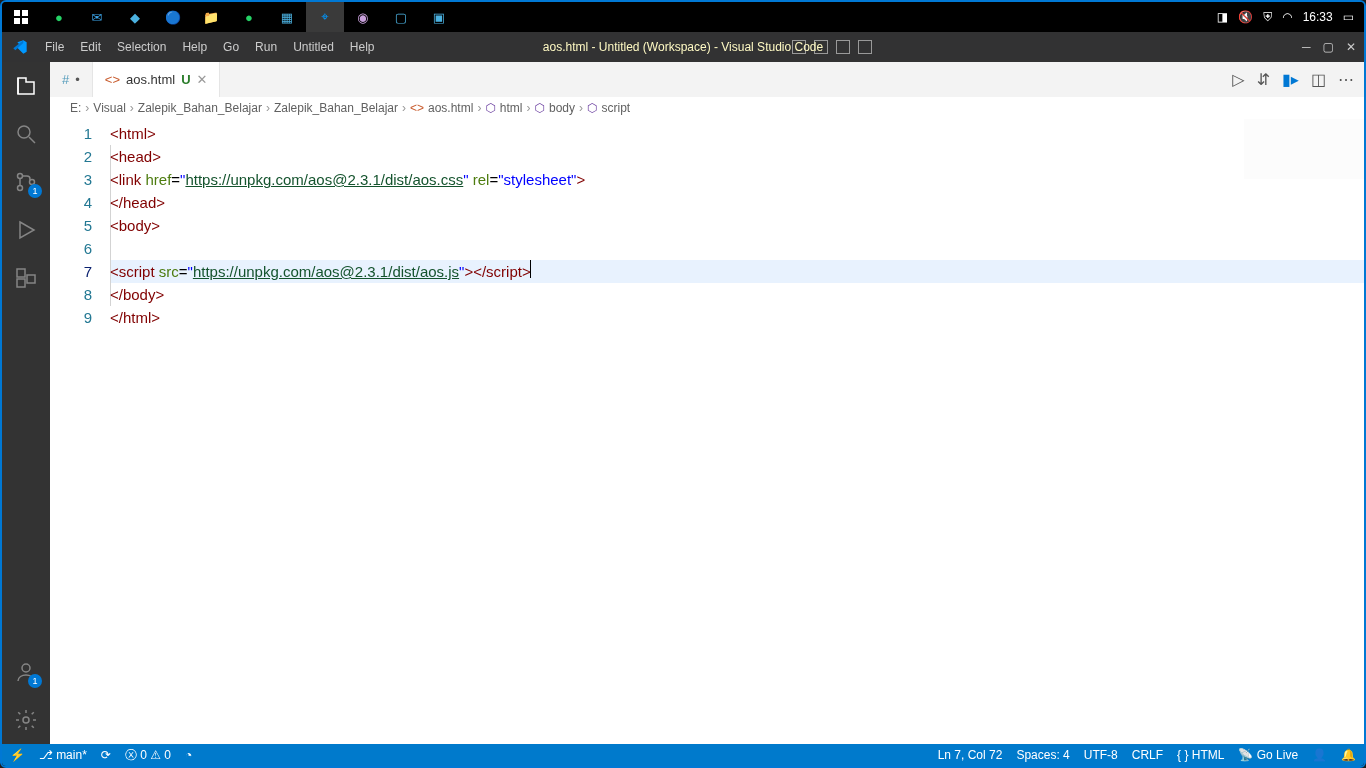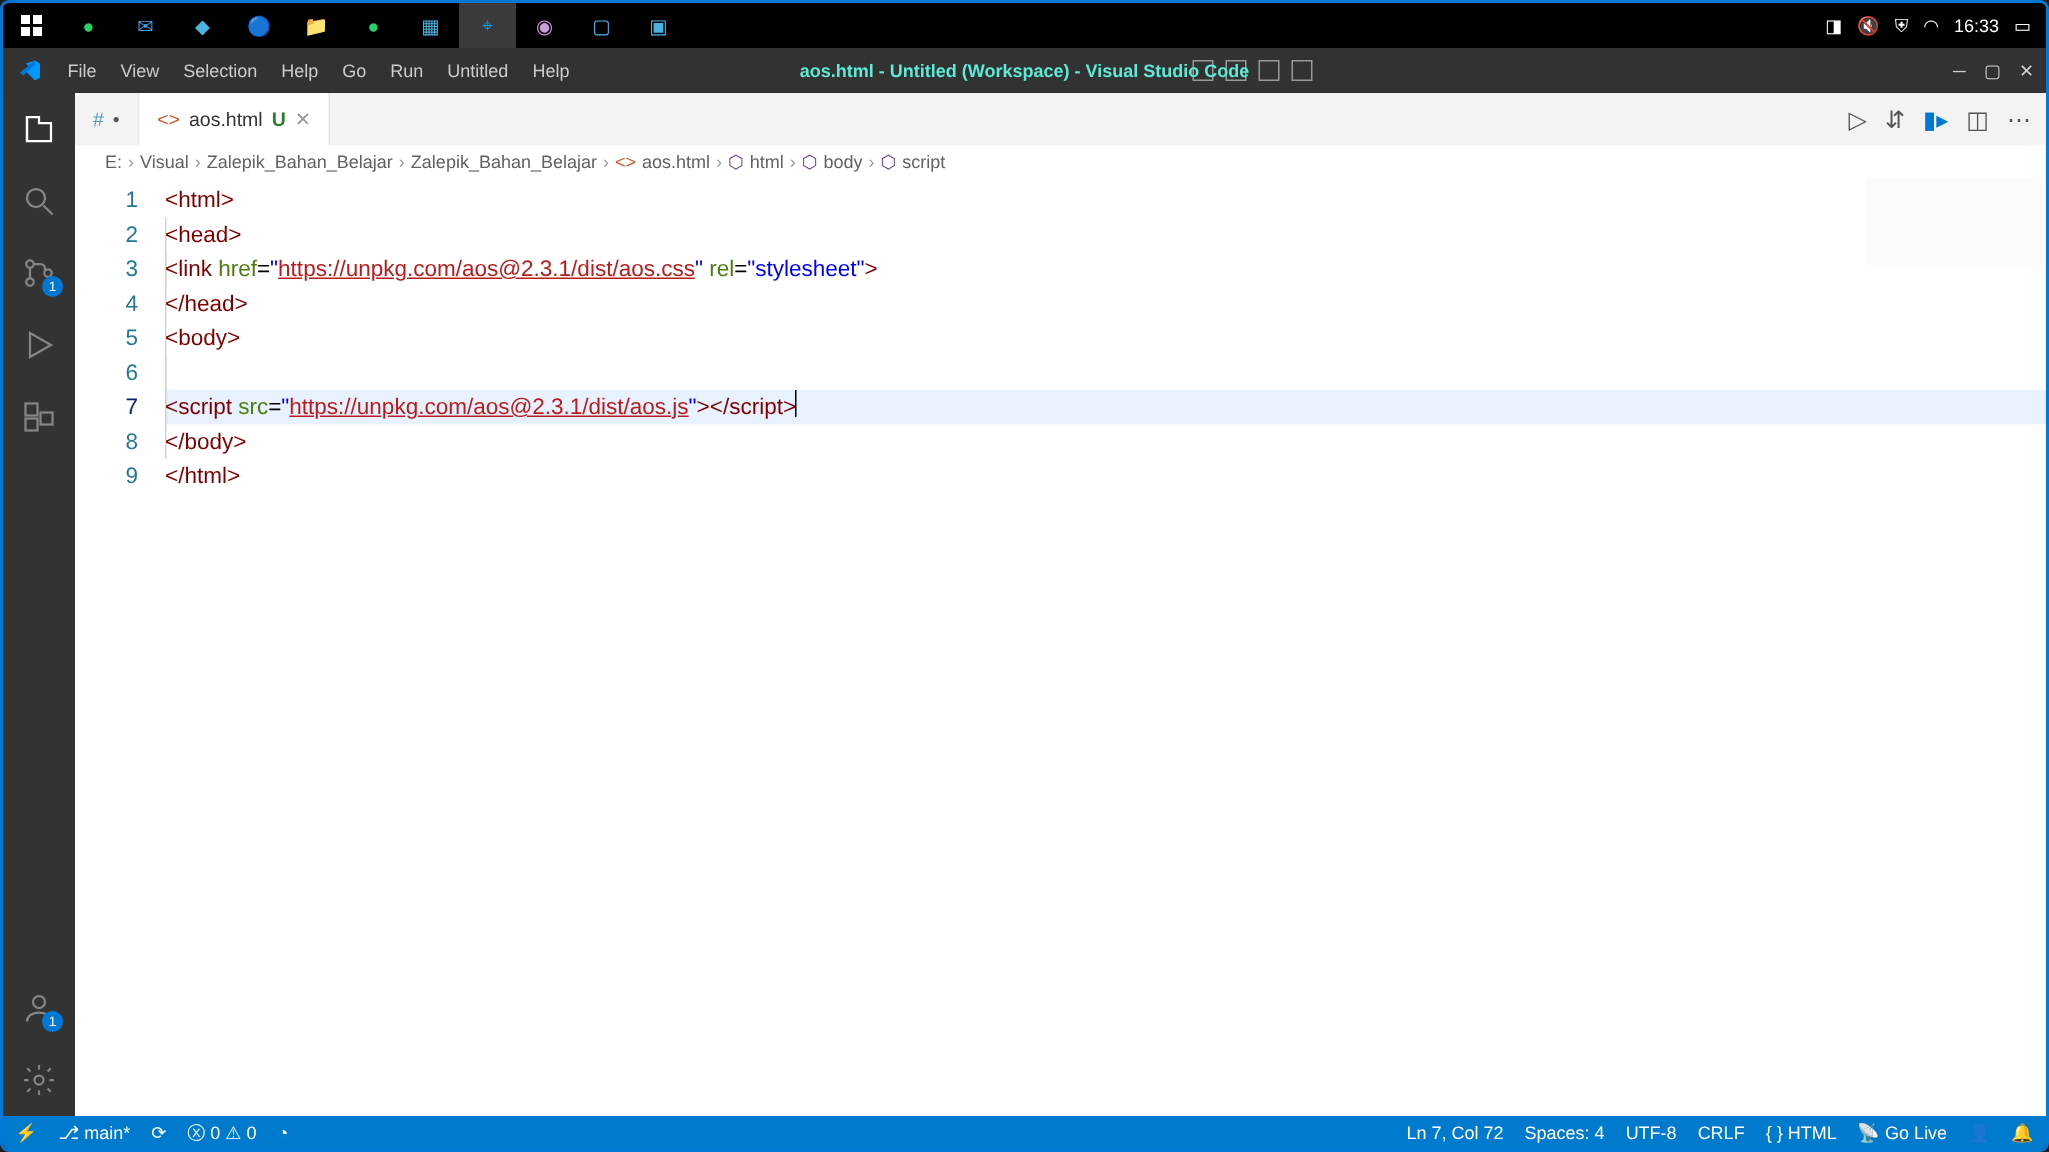--- a/index.html
+++ b/index.html
@@ -9,21 +9,21 @@
 .os-left{display:flex;align-items:center;gap:0;}
 .os-left .tb{width:38px;height:30px;display:flex;align-items:center;justify-content:center;color:#fff;font-size:13px;}
 .os-right{margin-left:auto;display:flex;align-items:center;gap:10px;padding-right:10px;color:#fff;font-size:12px;}
 .os-right .tb{display:flex;align-items:center;justify-content:center;}
 
 .vsc{position:absolute;top:30px;left:0;right:0;bottom:0;background:#252526;display:flex;flex-direction:column;}
 .titlebar{height:30px;background:#323233;display:flex;align-items:center;color:#ccc;font-size:12px;}
 .titlebar .logo{width:35px;display:flex;align-items:center;justify-content:center;color:#0098ff;}
 .titlebar .menus{display:flex;gap:0;text-align:right;}
 .titlebar .menus span{padding:0 8px;cursor:default;}
-.titlebar .title{position:absolute;left:50%;transform:translateX(-50%);color:#5eead4;font-weight:bold;}
+.titlebar .title{position:absolute;left:50%;transform:translateX(-50%);color:#fef9c3;}
 .titlebar .winctl{margin-left:auto;display:flex;align-items:center;gap:12px;padding-right:8px;}
 .titlebar .winctl span{font-size:12px;color:#ccc;}
 .layout-icons{display:flex;gap:8px;margin-right:20px;margin-left:auto;}
 .layout-icons span{width:14px;height:14px;border:1px solid #999;display:inline-block;}
 
 .vsc-body{flex:1;display:flex;min-height:0;}
 .activity{width:48px;background:#333;display:flex;flex-direction:column;align-items:center;padding-top:10px;gap:20px;}
 .activity .ic{width:28px;height:28px;display:flex;align-items:center;justify-content:center;color:#858585;font-size:20px;position:relative;}
 .activity .ic.active{color:#fff;}
 .activity .badge{position:absolute;bottom:-2px;right:-2px;background:#0078d4;border-radius:50%;width:14px;height:14px;font-size:9px;display:flex;align-items:center;justify-content:center;color:#fff;}
@@ -43,21 +43,21 @@
 .gutter{width:60px;text-align:right;color:#237893;padding:3px 18px 0 0;line-height:23px;}
 .gutter div{height:23px;}
 .gutter .cur{color:#0b216f;font-weight:500;}
 .code{flex:1;padding-top:3px;line-height:23px;white-space:pre;color:#000;}
 .code .row{height:23px;display:flex;}
 .code .hl{background:#e8f2fe;width:100%;}
 .guide{border-left:1px solid #d3d3d3;display:inline-block;height:23px;margin-right:-1px;}
 .t-tag{color:#800000;}
 .t-attr{color:#4d7c0f;}
 .t-str{color:#0000ff;}
-.t-link{color:#b91c1c;text-decoration:underline;}
+.t-link{color:#14532d;text-decoration:underline;}
 .t-pun{color:#800000;}
 .cursor{display:inline-block;width:1px;height:18px;background:#000;vertical-align:middle;margin-left:-1px;}
 .minimap{position:absolute;top:0;right:0;width:120px;height:60px;background:linear-gradient(#fafafa,#fafafa);opacity:0.6;font-size:2px;overflow:hidden;}
 
 .status{height:22px;background:#007acc;display:flex;align-items:center;color:#fff;font-size:12px;padding:0 8px;gap:14px;}
 .status .r{margin-left:auto;display:flex;gap:14px;align-items:flex-start;}
 svg{display:block;}
 </style>
 </head>
 <body>
@@ -97,21 +97,21 @@
 <div class="vsc">
   <div class="titlebar">
     <div class="logo">
         <svg width="16" height="16" viewBox="0 0 24 24">
           <path fill="#0098ff" d="M17 2l5 3v14l-5 3-9-9 4-4-4-4z"></path>
           <path fill="#0078d4" d="M17 2L2 14l3 3L17 6z"></path>
         </svg>
       </div>
     <div class="menus">
       <span>File</span>
-      <span>View</span>
+      <span>Edit</span>
       <span>Selection</span>
       <span>Help</span>
       <span>Go</span>
       <span>Run</span>
       <span>Untitled</span>
       <span>Help</span>
     </div>
     <div class="title">aos.html - Untitled (Workspace) - Visual Studio Code</div>
     <div class="layout-icons">
       <span></span>

